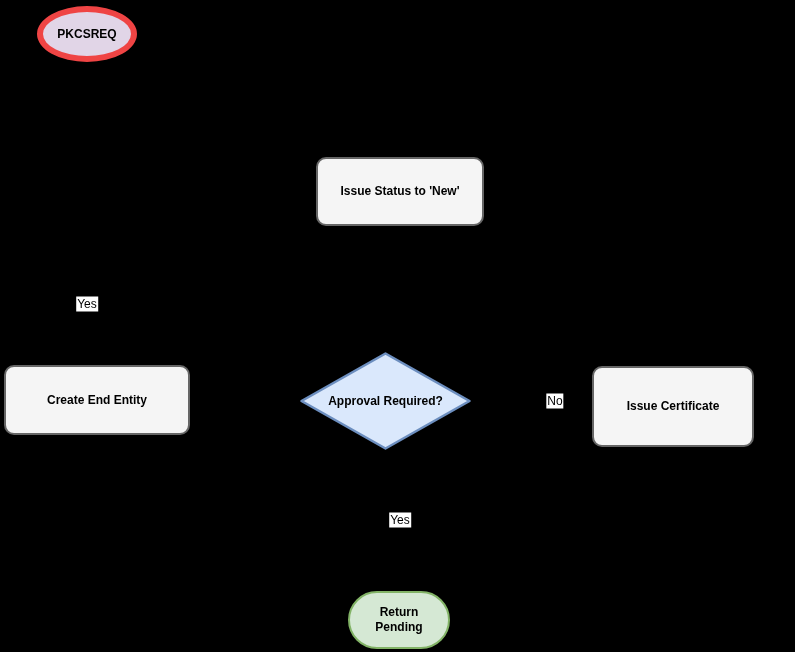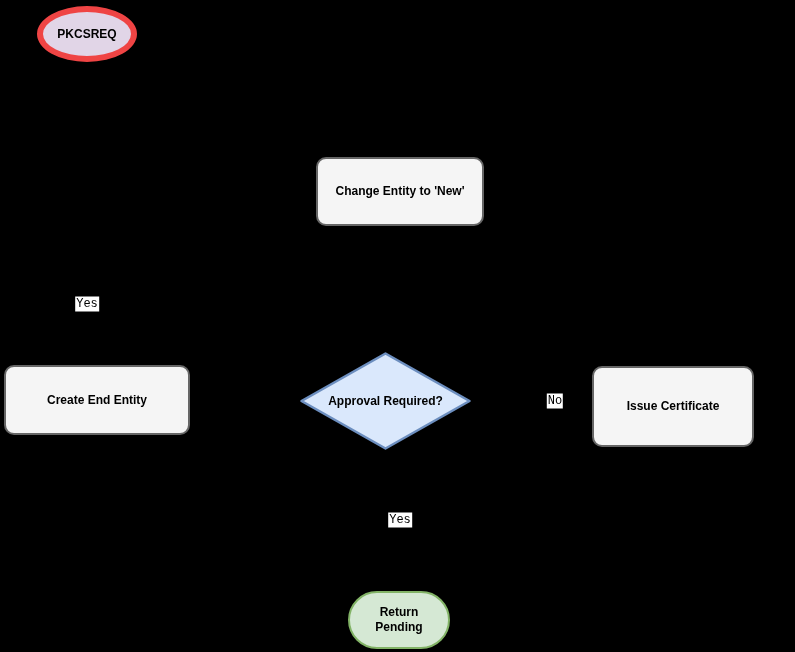--- a/index.html
+++ b/index.html
@@ -58,21 +58,20 @@
   .edge-label {
     position: absolute;
     transform: translate(-50%, -50%);
     background: #FFFFFF;
     color: #000000;
     font-size: 12px;
     font-weight: normal;
     line-height: 15px;
     padding: 0 1px;
     white-space: nowrap;
-    font-family: Liberation Mono, monospace;
   }
   
   #n-pkcsreq        { left: 37px;  top: 6px;   width: 100px; height: 56px; }
   #n-does-exist     { left: 1px;   top: 140px; width: 170px; height: 100px; }
   #n-change-status  { left: 316px; top: 157px; width: 168px; height: 69px; }
   #n-create-entity  { left: 4px;   top: 365px; width: 186px; height: 70px; }
   #n-approval       { left: 300px; top: 352px; width: 171px; height: 98px; }
   #n-issue-cert     { left: 592px; top: 366px; width: 162px; height: 81px; }
   #n-return-pending { left: 348px; top: 591px; width: 102px; height: 58px; }
   #n-return-cert    { left: 662px; top: 593px; width: 100px; height: 54px; }
@@ -85,21 +84,21 @@
 <body>
 
 <div class="canvas">
 
   <div class="node ellipse" id="n-pkcsreq">
     <span>PKCSREQ</span>
   </div>
 
 
   <div class="node process" id="n-change-status">
-    <span>Change Entity to 'New'</span>
+    <span>Issue Status to 'New'</span>
   </div>
 
   <div class="edge-label" id="el-yes-1">Yes</div>
 
   <div class="node process" id="n-create-entity">
     <span>Create End Entity</span>
   </div>
 
   <div class="node diamond" id="n-approval">
     <svg viewBox="0 0 171 98" preserveAspectRatio="none">

